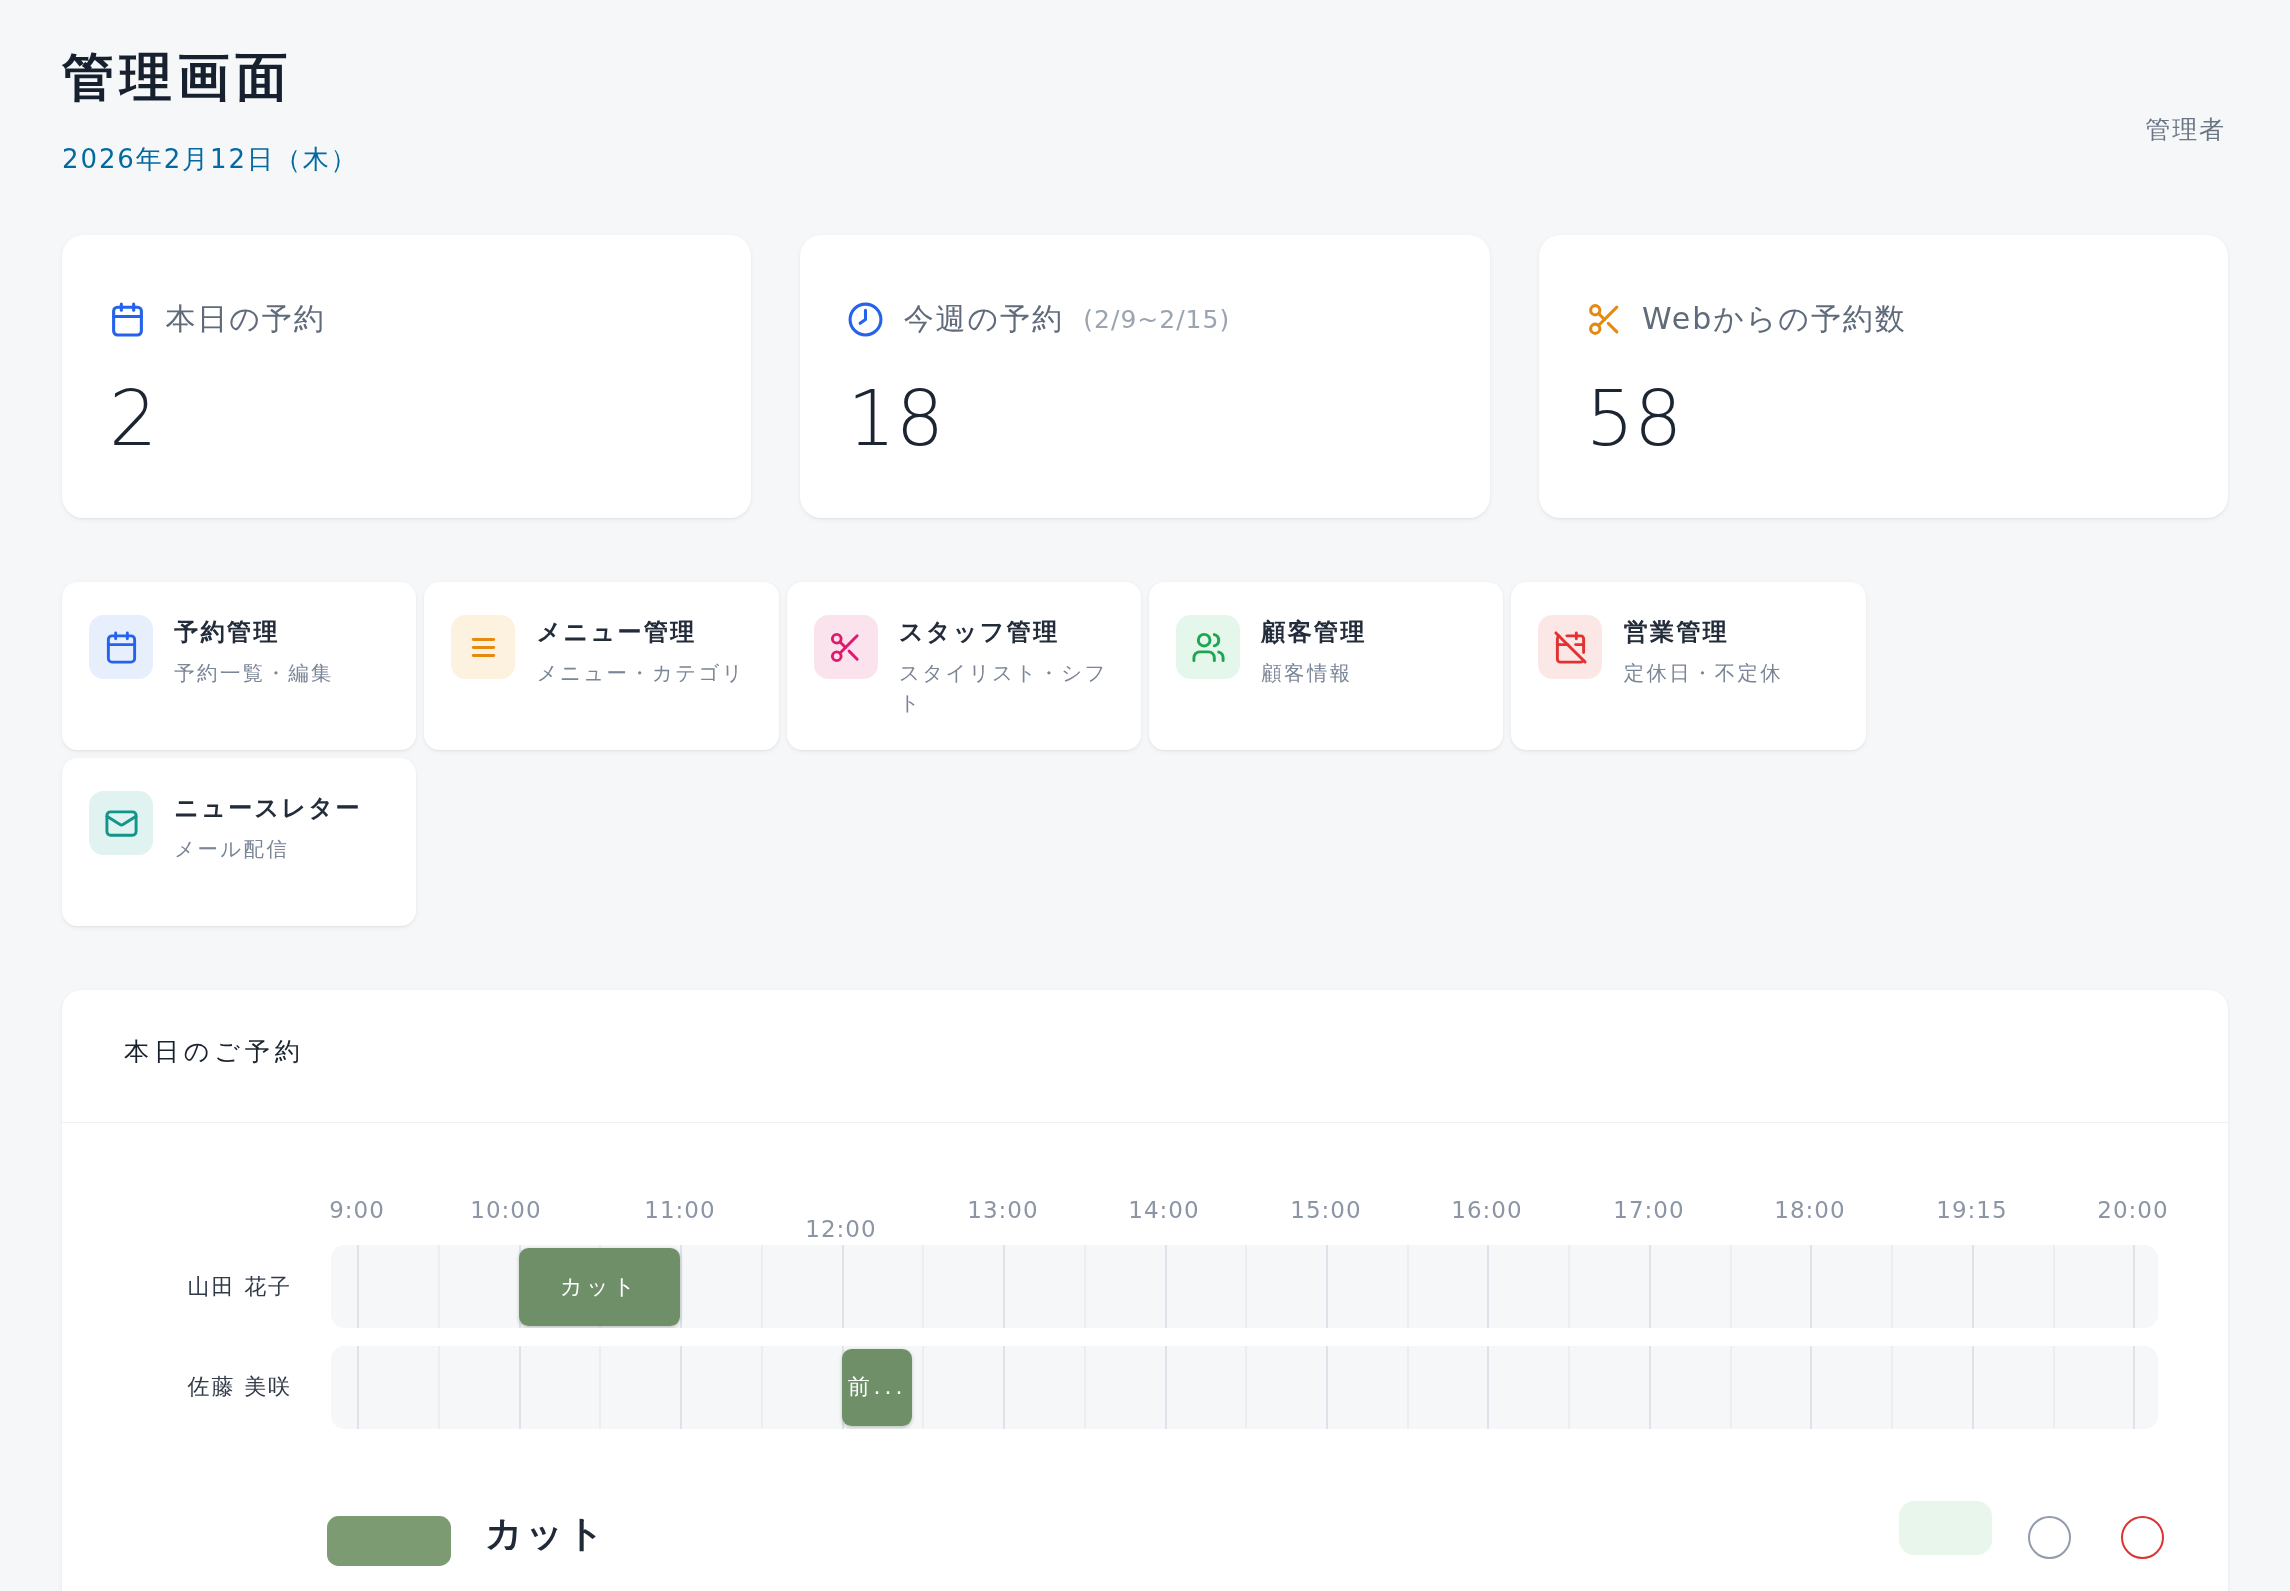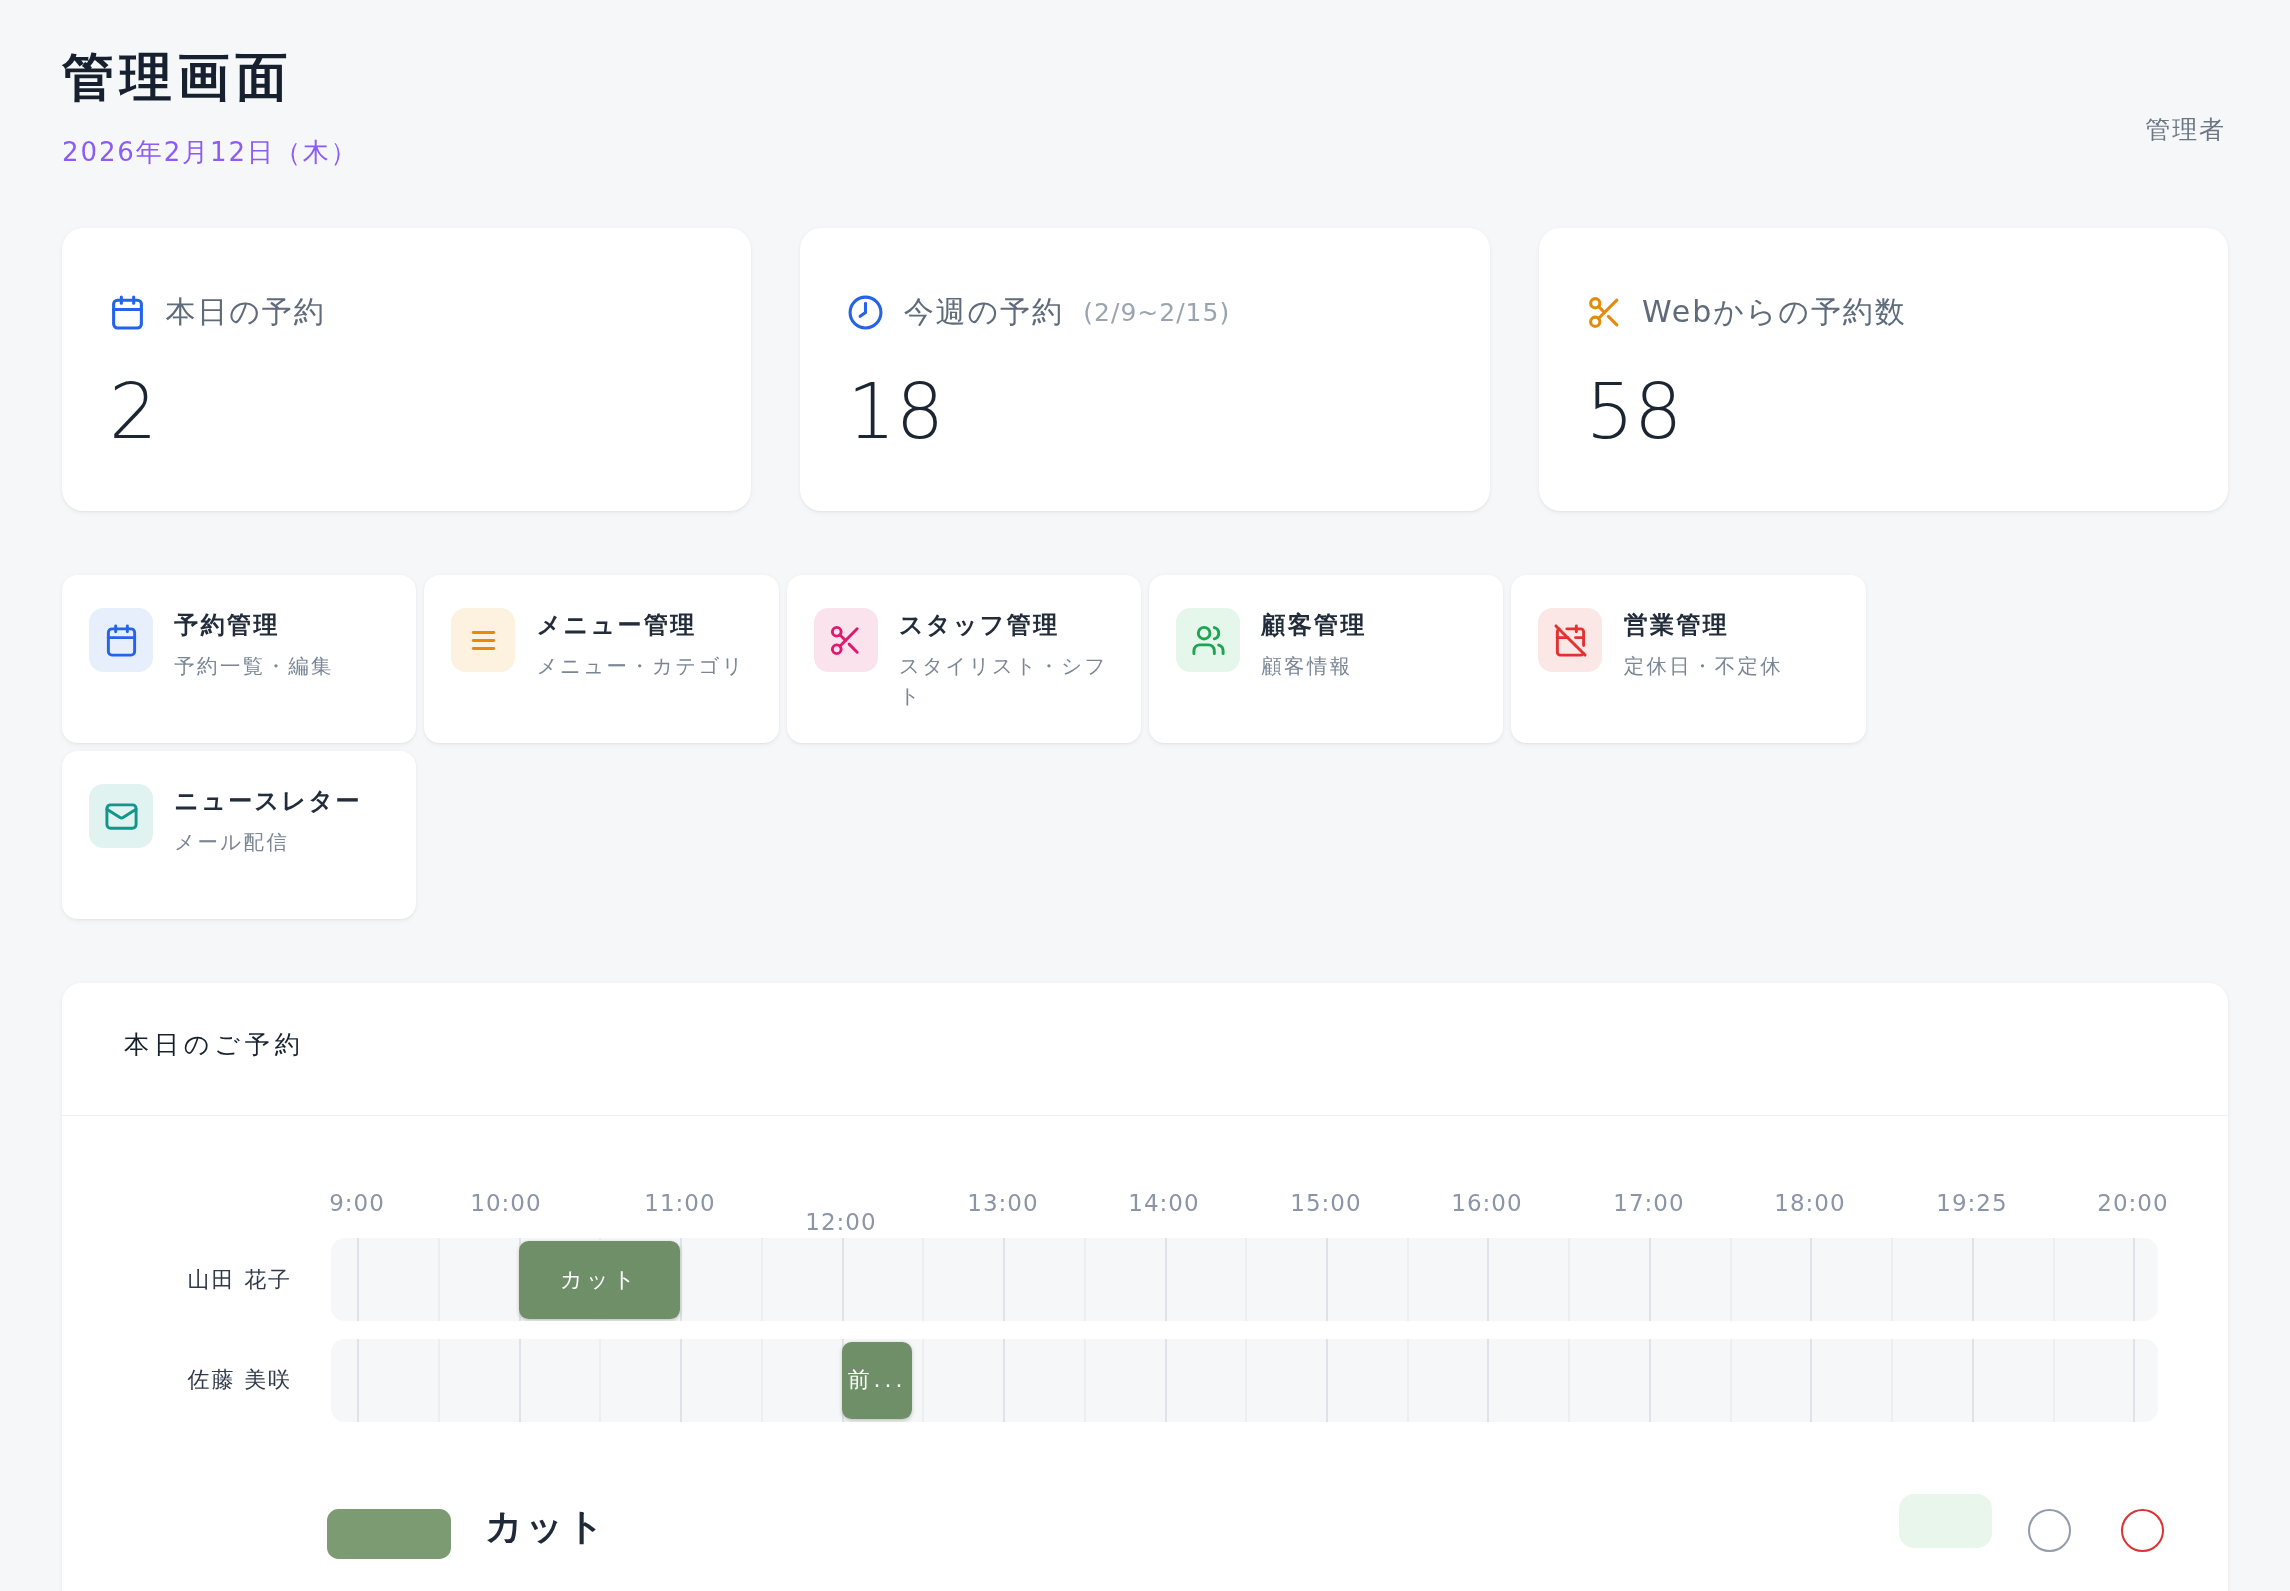--- a/index.html
+++ b/index.html
@@ -9,21 +9,21 @@
     font-family:"DejaVu Sans","Liberation Sans",sans-serif;
     color:#1f2937;
   }
   .page { position:relative; width:2290px; height:1591px; padding:43px 62px 0 62px; }
 
   
   .hdr-title {
     font-family:"DejaVu Serif","Liberation Serif",serif;
     font-size:52px; font-weight:600; letter-spacing:5.8px; color:#16202e;
   }
-  .hdr-date { margin-top:22px; font-size:26px; color:#8b5cf6; letter-spacing:1.9px; }
+  .hdr-date { margin-top:29px; font-size:26px; color:#0369a1; letter-spacing:1.9px; }
   .hdr-role { position:absolute; top:113px; right:64px; font-size:25px; color:#6b7685; letter-spacing:1.9px; }
 
   
   .stats-row { display:flex; gap:49px; margin-top:58px; }
   .stat-card {
     flex:1; height:283px; background:#fff; border-radius:21.3px;
     box-shadow:0 1px 1.9px rgba(16,24,40,.04), 0 1.9px 5.8px rgba(16,24,40,.05);
     padding:64px 47px 0 47px;
   }
   .stat-head { display:flex; align-items:center; gap:19.4px;text-align:center; }
@@ -245,21 +245,21 @@
           <span class="tl-hour-label" style="left: 295px;">9:00</span>
           <span class="tl-hour-label" style="left: 444px;">10:00</span>
           <span class="tl-hour-label" style="left: 618px;">11:00</span>
           <span class="tl-hour-label" style="left: 779px; margin-top: 19px;">12:00</span>
           <span class="tl-hour-label" style="left: 941px;">13:00</span>
           <span class="tl-hour-label" style="left: 1102px;">14:00</span>
           <span class="tl-hour-label" style="left: 1264px;">15:00</span>
           <span class="tl-hour-label" style="left: 1425px;">16:00</span>
           <span class="tl-hour-label" style="left: 1587px;">17:00</span>
           <span class="tl-hour-label" style="left: 1748px;">18:00</span>
-          <span class="tl-hour-label" style="left: 1910px;">19:25</span>
+          <span class="tl-hour-label" style="left: 1910px;">19:15</span>
           <span class="tl-hour-label" style="left: 2071px;">20:00</span>
         </div>
       <div id="tl-rows">
           <div class="tl-row">
             <div class="tl-gutter">山田 花子</div>
             <div class="tl-strip">
               <div class="tl-line hour" style="left: 26px;"></div>
               <div class="tl-line half" style="left: 107px;"></div>
               <div class="tl-line hour" style="left: 188px;"></div>
               <div class="tl-line half" style="left: 268px;"></div>

